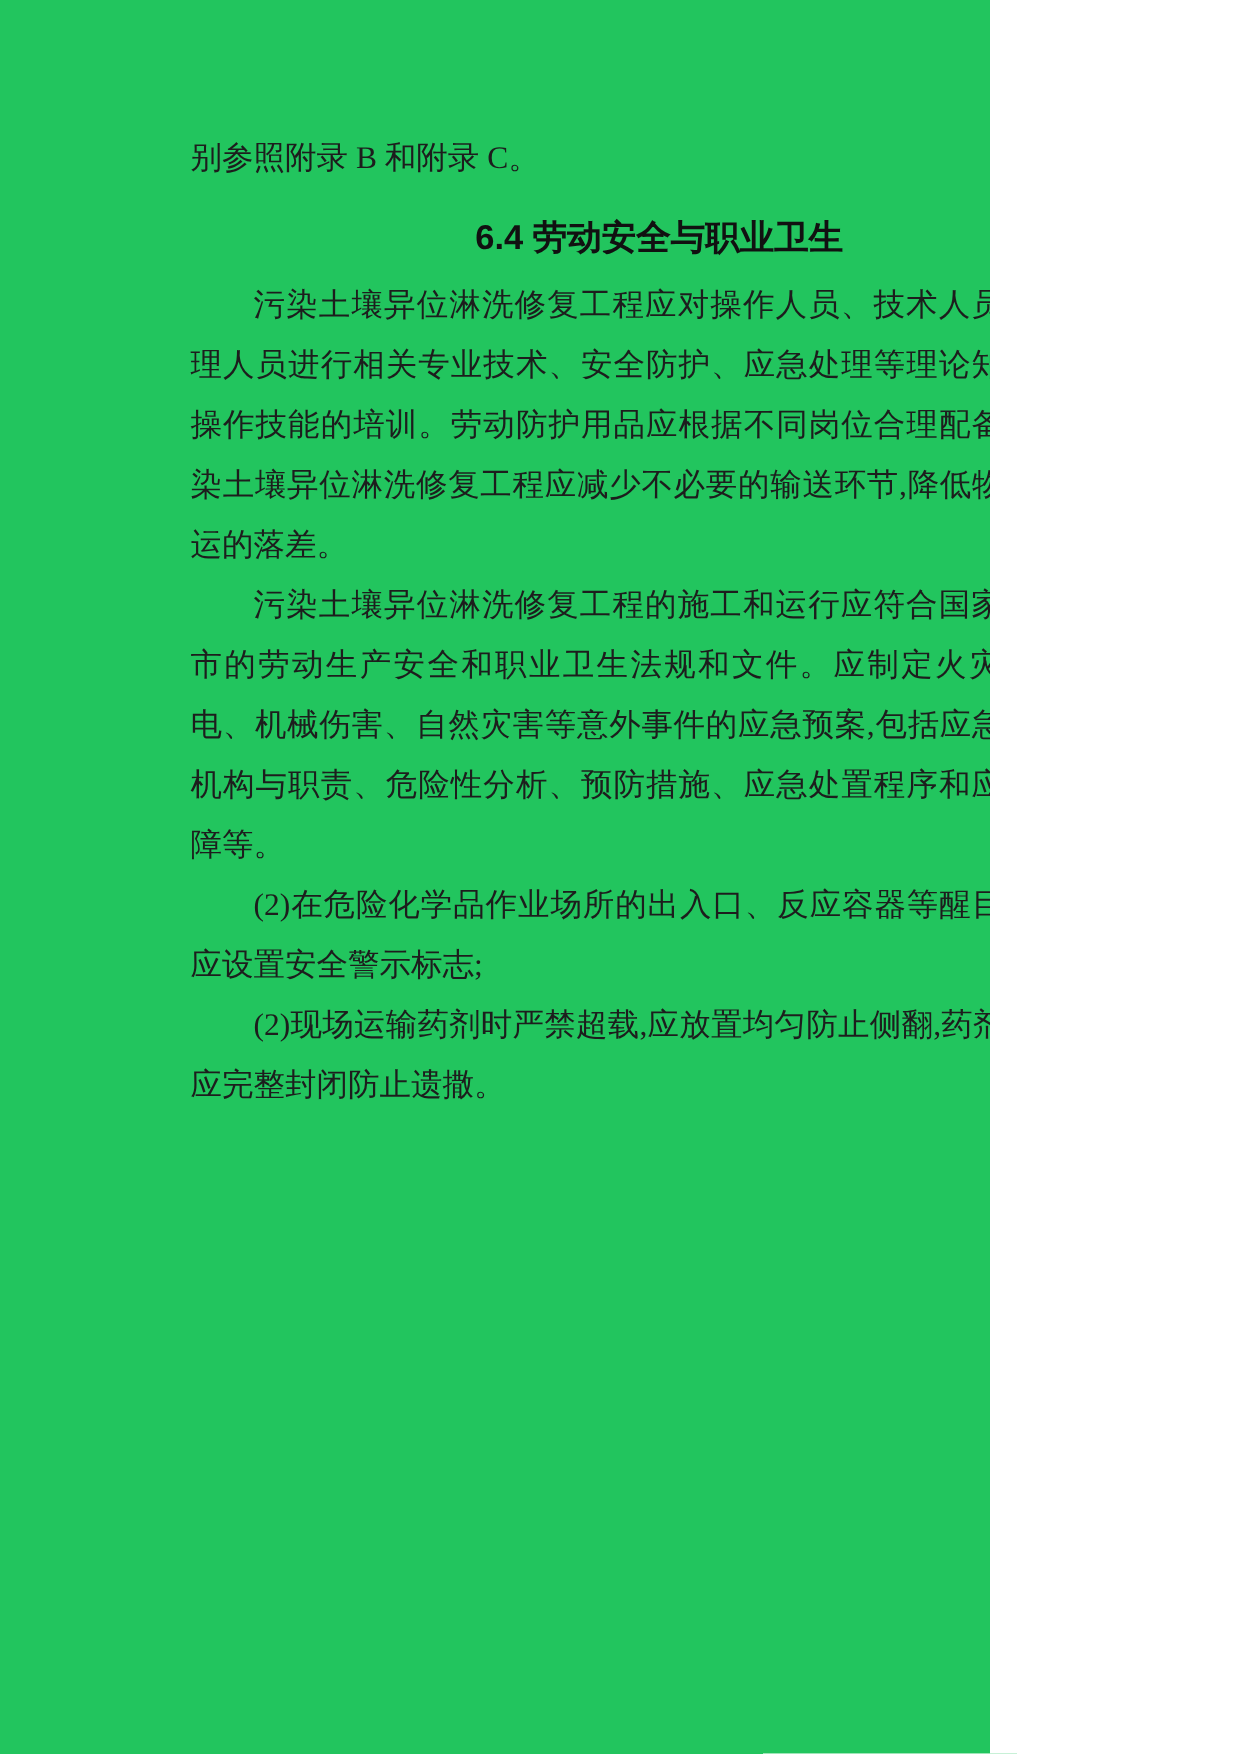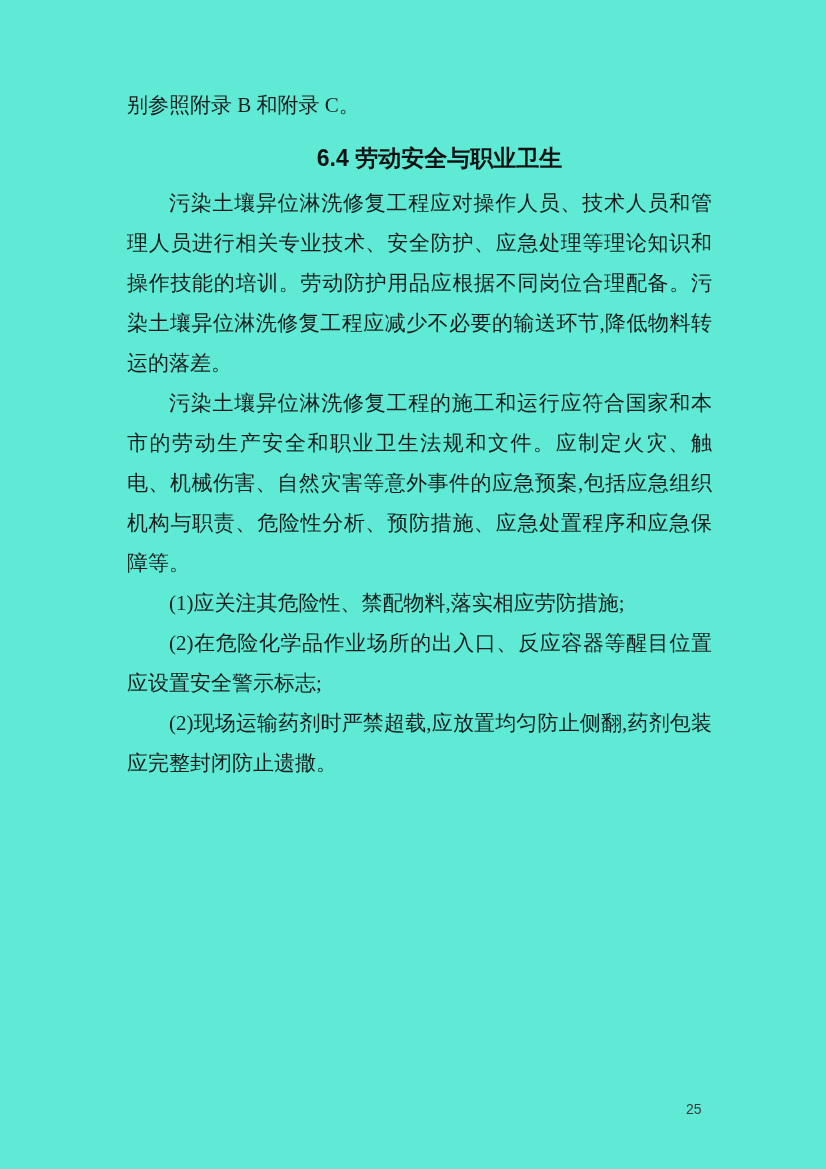--- a/index.html
+++ b/index.html
@@ -2,23 +2,23 @@
 <html lang="zh"><head>
 <meta charset="utf-8">
 <style>
   html, body {
     margin: 0;
     padding: 0;
     background: #ffffff;
   }
   .page {
     position: relative;
-    width: 826px;
+    width: 660px;
     height: 1169px;
-    background: #5eead4;
+    background: #22c55e;
     overflow: hidden;
   }
   .body-text {
     position: absolute;
     left: 127px;
     top: 85px;
     width: 585px;
     font-family: "Liberation Serif", "DejaVu Serif", serif;
     font-size: 21px;
     line-height: 40px;
@@ -54,18 +54,17 @@
 </style>
 </head>
 <body>
 
 <div class="page">
   <div class="body-text">
     <p class="para no-indent">别参照附录 B 和附录 C。</p>
     <h2 class="heading">6.4 劳动安全与职业卫生</h2>
     <p class="para">污染土壤异位淋洗修复工程应对操作人员、技术人员和管理人员进行相关专业技术、安全防护、应急处理等理论知识和操作技能的培训。劳动防护用品应根据不同岗位合理配备。污染土壤异位淋洗修复工程应减少不必要的输送环节,降低物料转运的落差。</p>
     <p class="para">污染土壤异位淋洗修复工程的施工和运行应符合国家和本市的劳动生产安全和职业卫生法规和文件。应制定火灾、触电、机械伤害、自然灾害等意外事件的应急预案,包括应急组织机构与职责、危险性分析、预防措施、应急处置程序和应急保障等。</p>
-    <p class="para">(1)应关注其危险性、禁配物料,落实相应劳防措施;</p>
     <p class="para">(2)在危险化学品作业场所的出入口、反应容器等醒目位置应设置安全警示标志;</p>
     <p class="para">(2)现场运输药剂时严禁超载,应放置均匀防止侧翻,药剂包装应完整封闭防止遗撒。</p>
   </div>
   <div class="page-number">25</div>
 </div>
 
 </body></html>

